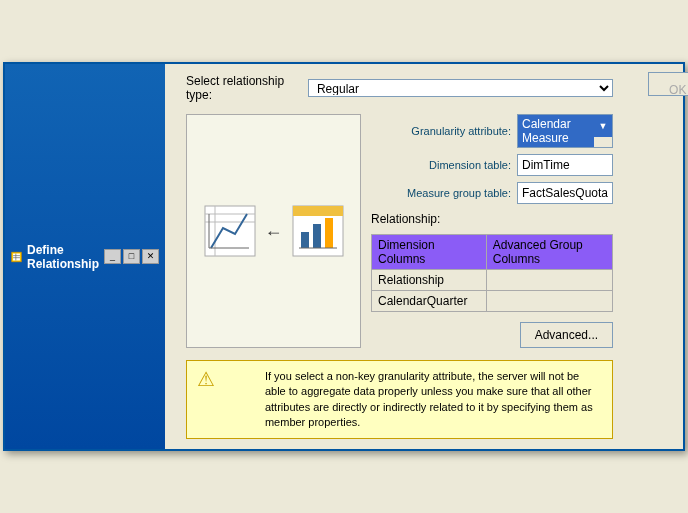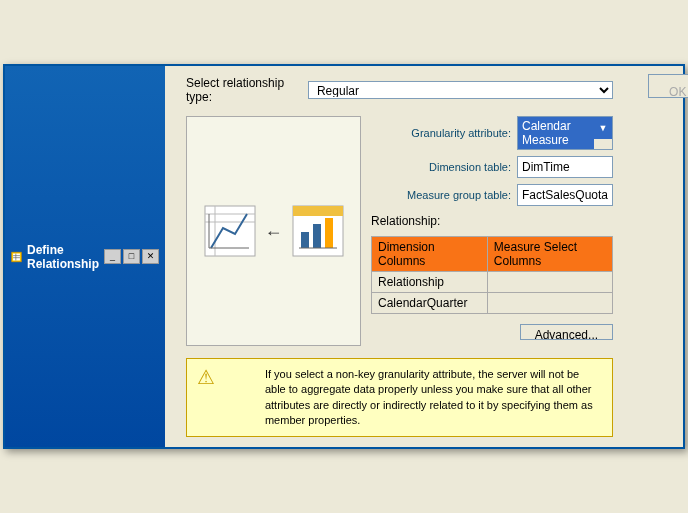--- a/index.html
+++ b/index.html
@@ -165,21 +165,21 @@
       color: #000;
       margin-top: 2px;
     }
     .relationship-table {
       width: 100%;
       border-collapse: collapse;
       border: 1px solid #7f9db9;
       margin-top: 2px;
     }
     .relationship-table th {
-      background: #f97316;
+      background: #8b5cf6;
       border: 1px solid #aaa;
       padding: 3px 6px;
       text-align: left;
       font-weight: normal;
       font-size: 12px;
     }
     .relationship-table td {
       border: 1px solid #aaa;
       padding: 3px 6px;
       font-size: 12px;
@@ -189,21 +189,21 @@
       display: flex;
       justify-content: flex-end;
       margin-top: 4px;
     }
     .advanced-btn {
       padding: 3px 14px;
       font-size: 12px;
       background: #ece9d8;
       border: 1px solid #7f9db9;
       cursor: pointer;
-      height: 16px;
+      height: 26px;
     }
     .warning-box {
       background: #ffffc0;
       border: 1px solid #c8a000;
       padding: 8px 10px;
       display: flex;
       align-items: flex-start;
       gap: 8px;
       margin-top: 4px;
     }
@@ -322,21 +322,21 @@
           <span class="field-label">Measure group table:</span>
           <div class="field-value">FactSalesQuota</div>
         </div>
 
         <div class="relationship-label">Relationship:</div>
 
         <table class="relationship-table">
           <thead>
             <tr>
               <th>Dimension Columns</th>
-              <th>Measure Select Columns</th>
+              <th>Advanced Group Columns</th>
             </tr>
           </thead>
           <tbody>
             <tr>
               <td>Relationship</td>
               <td></td>
             </tr>
             <tr>
               <td>CalendarQuarter</td>
               <td></td>

